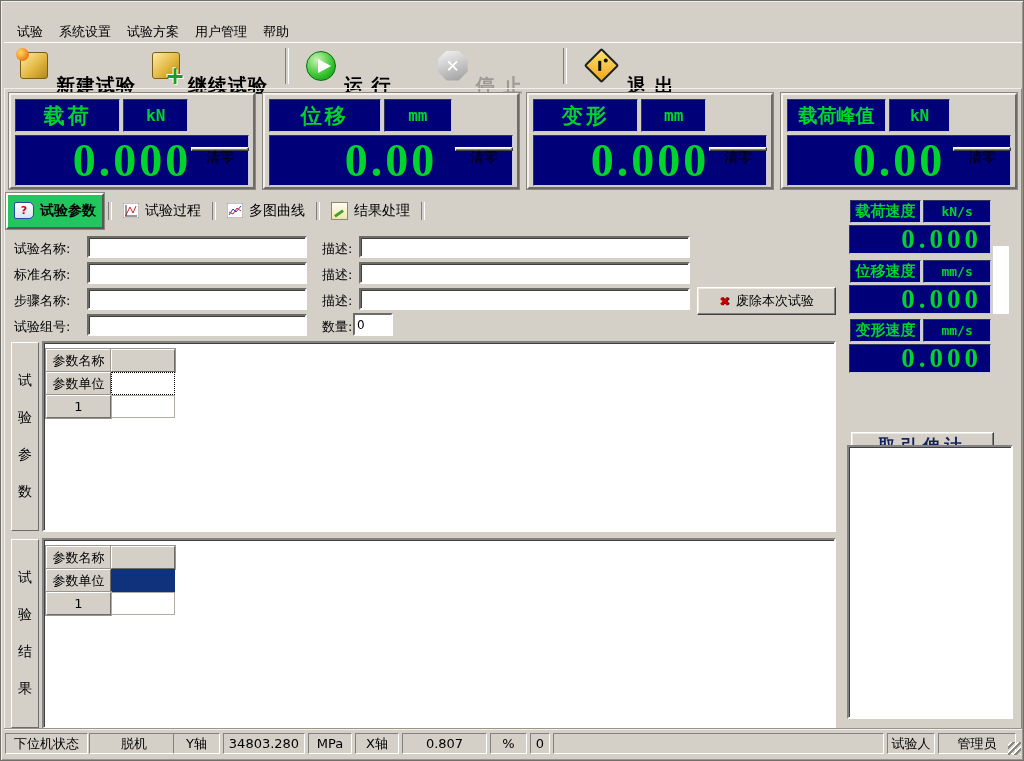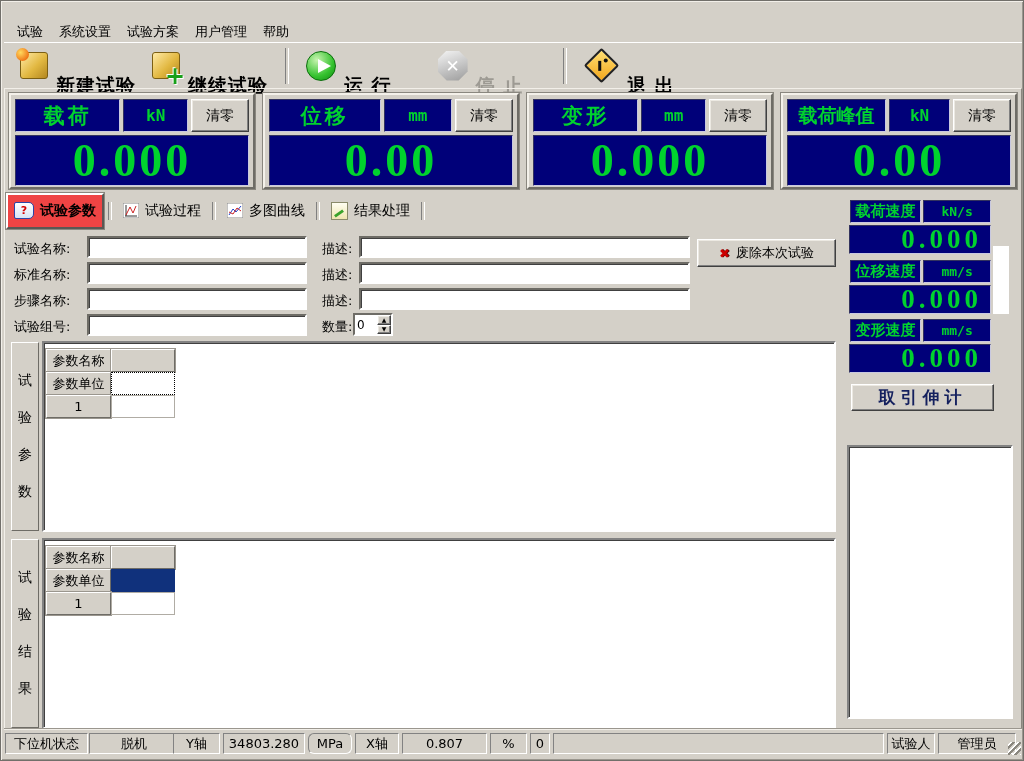--- a/index.html
+++ b/index.html
@@ -50,29 +50,29 @@
   .ic-exit::after{content:"";position:absolute;left:8px;top:7px;width:3px;height:10px;background:#111;transform:rotate(-45deg);}
   
   .meter{position:absolute;height:96px;background:#d4d0c8;box-sizing:border-box;padding:4px;
     border:2px solid;border-color:#f4f1ea #6e6c66 #6e6c66 #f4f1ea;box-shadow:0 0 0 1px #8a877f;}
   .mhead{display:flex;gap:3px;height:33px;}
   .mname,.munit{background:#000079;color:#00d22e;display:flex;align-items:center;justify-content:center;
     font-weight:bold;border:1px solid;border-color:#33335e #c8c8e0 #c8c8e0 #33335e;box-sizing:border-box;}
   .mname{flex:1.65;font-size:21px;letter-spacing:3px;}
   .munit{flex:1;font-size:16px;font-family:"DejaVu Sans Mono",monospace;font-weight:bold;}
   .btn3d{background:#d4d0c8;border:1px solid;border-color:#fff #404040 #404040 #fff;
-    box-shadow:inset -1px -1px 0 #808080,inset 1px 1px 0 #ece9e2;font-family:inherit;}
+    box-shadow:inset -1px -1px 0 #808080,inset 1px 1px 0 #ece9e2;font-family:inherit;margin-top:48px;}
   .mclear{width:58px;font-size:14px;flex:none;}
   .mval{margin-top:3px;height:51px;background:#000079;color:#00d22e;display:flex;align-items:center;justify-content:center;
     font-family:"Liberation Serif",serif;font-weight:bold;font-size:46px;letter-spacing:3px;
     border:1px solid;border-color:#33335e #c8c8e0 #c8c8e0 #33335e;box-sizing:border-box;}
   
   .tabbar{position:absolute;left:5px;top:197px;height:25px;display:flex;align-items:center;}
   .tab{display:flex;align-items:center;gap:6px;font-size:14px;padding:2px 7px;background:none;border:none;font-family:inherit;}
-  .tab.active{background:#ef4444;border:2px solid;border-color:#fff #5a5854 #5a5854 #fff;box-shadow:0 0 0 1px #8a877f;padding:7px 6px;justify-content:flex-end;}
+  .tab.active{background:#22c55e;border:2px solid;border-color:#fff #5a5854 #5a5854 #fff;box-shadow:0 0 0 1px #8a877f;padding:7px 6px;justify-content:flex-end;}
   .ti{flex:none;display:block;}
   .ti-book{width:18px;height:15px;background:linear-gradient(#ffffff,#d9e4f4);border:1px solid #2a46a8;border-radius:2px 5px 5px 2px;
     color:#d40000;font-weight:bold;font-size:11px;display:flex;align-items:center;justify-content:center;line-height:1;}
   .ti-book::after{content:"?";}
   .ti-notes{width:15px;height:16px;background:linear-gradient(#fffef2,#efe6ae);border:1px solid #8a8a6a;position:relative;}
   .ti-notes::after{content:"";position:absolute;left:2px;top:9px;width:10px;height:3px;background:#3aa32a;transform:rotate(-35deg);}
   
   .clientpanel{position:absolute;left:3px;top:87px;width:1018px;height:641px;
     border:1px solid;border-color:#f2efe9 #8a877f #8a877f #f2efe9;box-sizing:border-box;}
   .flabel{position:absolute;font-size:13px;white-space:nowrap;}
@@ -320,21 +320,21 @@
 
   <button class="btn3d extbtn">取引伸计</button>
 
   <div class="listbox"></div>
 
   <div class="statusbar">
     <div class="scell" style="left:1px;width:83px;">下位机状态</div>
     <div class="scell" style="left:85px;width:90px;">脱机</div>
     <div class="scell" style="left:169px;width:47px;">Y轴</div>
     <div class="scell" style="left:219px;width:82px;">34803.280</div>
-    <div class="scell" style="left:304px;width:44px;border-radius:6px;">MPa</div>
+    <div class="scell" style="left:304px;width:44px;">MPa</div>
     <div class="scell" style="left:351px;width:44px;">X轴</div>
     <div class="scell" style="left:398px;width:85px;">0.807</div>
     <div class="scell" style="left:486px;width:37px;">%</div>
     <div class="scell" style="left:526px;width:20px;">0</div>
     <div class="scell" style="left:549px;width:331px;"></div>
     <div class="scell" style="left:883px;width:48px;">试验人</div>
     <div class="scell" style="left:934px;width:78px;">管理员</div>
     <div class="grip"></div>
   </div>
 

